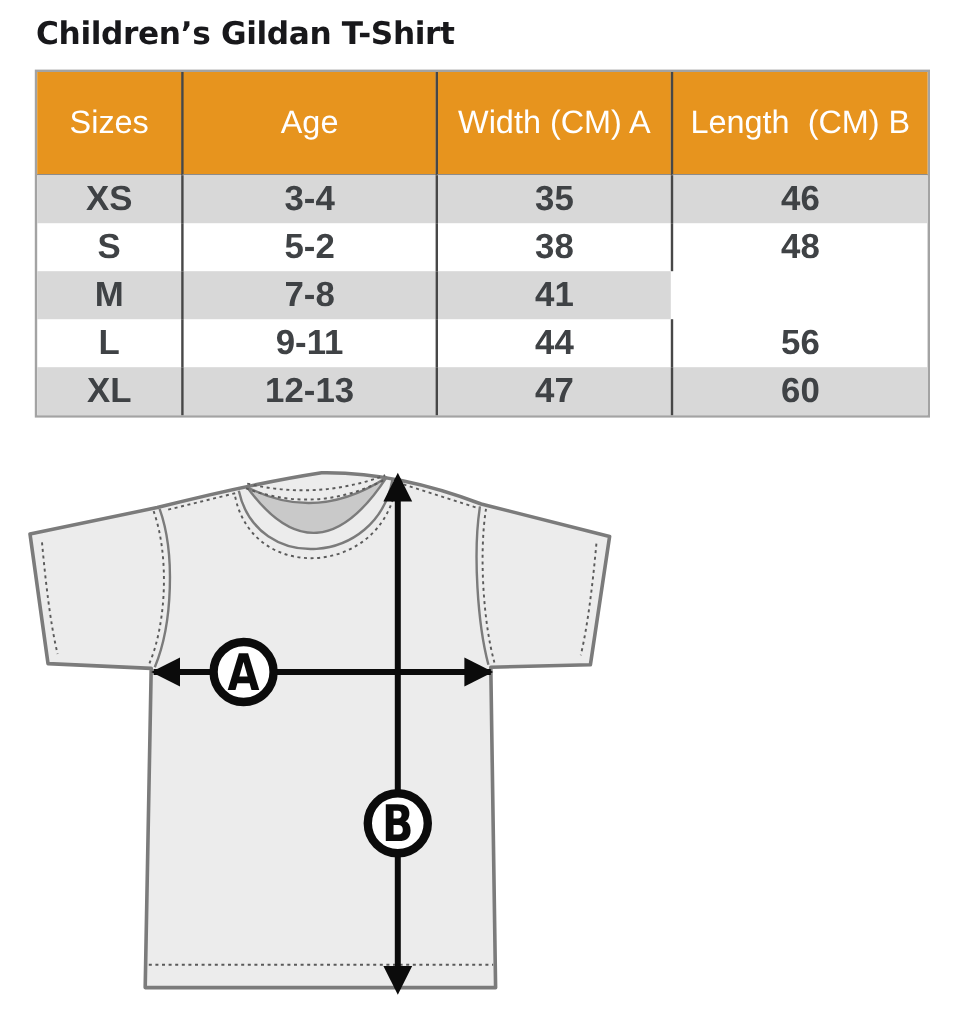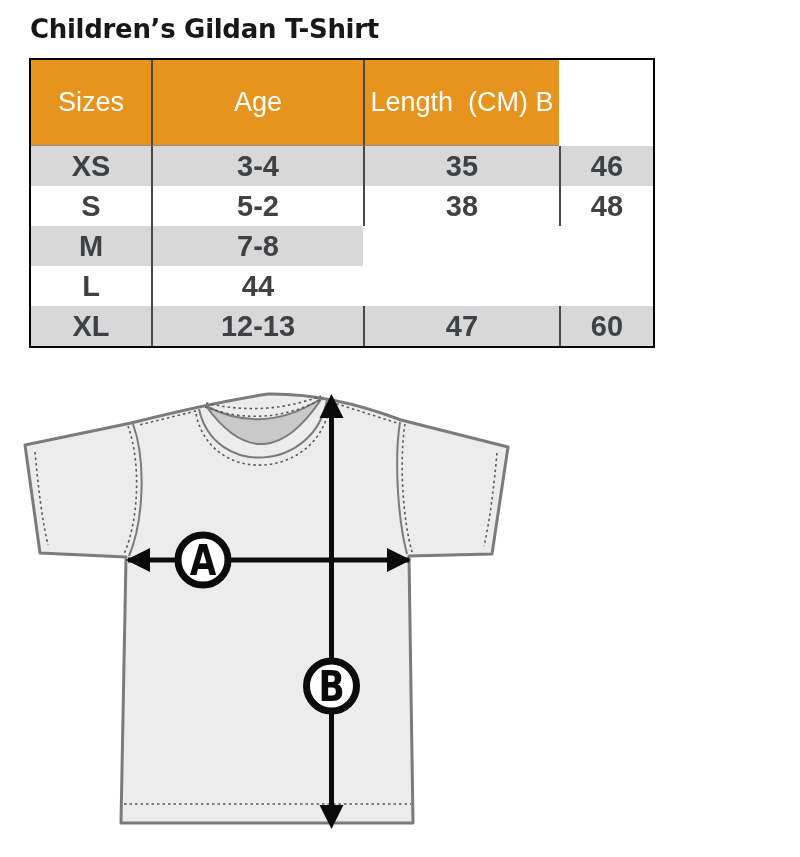--- a/index.html
+++ b/index.html
@@ -6,22 +6,22 @@
   body{
     width:800px;height:857px;position:relative;overflow:hidden;
     background:#ffffff;font-family:"Liberation Sans", sans-serif;
   }
   .page-title{
     position:absolute;left:30px;top:14px;
     font-size:26px;font-weight:700;color:#18181b;letter-spacing:-0.3px;
     font-family:"DejaVu Sans","Liberation Sans",sans-serif;
   }
   .size-table{
-    position:absolute;left:29px;top:58px;width:626px;
-    border:2px solid #000000;background:#ffffff;box-sizing:border-box;
+    position:absolute;left:29px;top:58px;width:746px;
+    border:2px solid #a3a3a3;background:#ffffff;box-sizing:border-box;
   }
   .t-row{display:grid;grid-template-columns:120px 212px 196px 1fr;}
   .t-row>div{
     border-left:2px solid #474747;display:flex;align-items:center;justify-content:center;
     box-sizing:border-box;text-align:center;
   }
   .t-row>div:first-child{border-left:none;}
   .header-row{height:86px;}
   .header-row>div{
     background:#E7941E;color:#ffffff;font-size:27px;font-weight:400;
@@ -40,41 +40,45 @@
 </style>
 </head>
 <body>
 
 <div class="page-title">Children’s Gildan T-Shirt</div>
 
 <div class="size-table">
   <div class="t-row header-row">
     <div>Sizes</div>
     <div>Age</div>
+    <div>Width (CM) A</div>
     <div>Length  (CM) B</div>
   </div>
   <div class="t-row data-row">
     <div>XS</div>
     <div>3-4</div>
     <div>35</div>
     <div>46</div>
   </div>
   <div class="t-row data-row">
     <div>S</div>
     <div>5-2</div>
     <div>38</div>
     <div>48</div>
   </div>
   <div class="t-row data-row">
     <div>M</div>
     <div>7-8</div>
+    <div>41</div>
   </div>
   <div class="t-row data-row">
     <div>L</div>
+    <div>9-11</div>
     <div>44</div>
+    <div>56</div>
   </div>
   <div class="t-row data-row">
     <div>XL</div>
     <div>12-13</div>
     <div>47</div>
     <div>60</div>
   </div>
 </div>
 
 <svg class="shirt-svg" width="540" height="472" viewBox="0 385 540 472" xmlns="http://www.w3.org/2000/svg">

